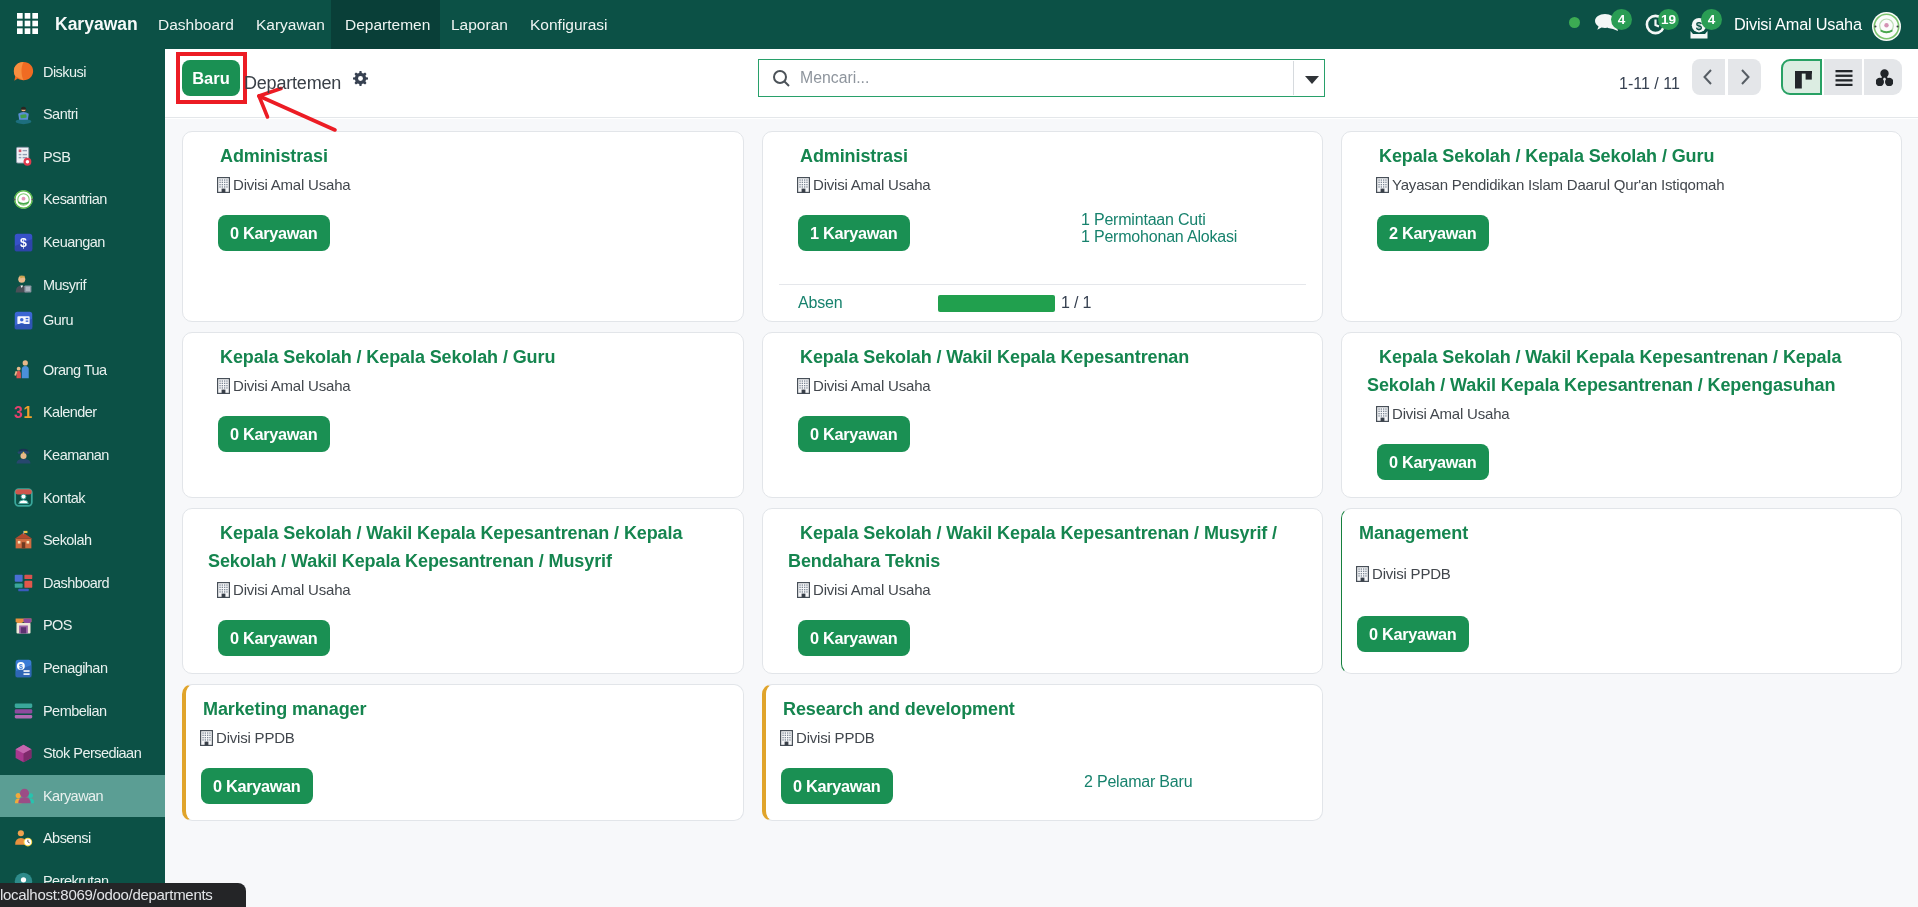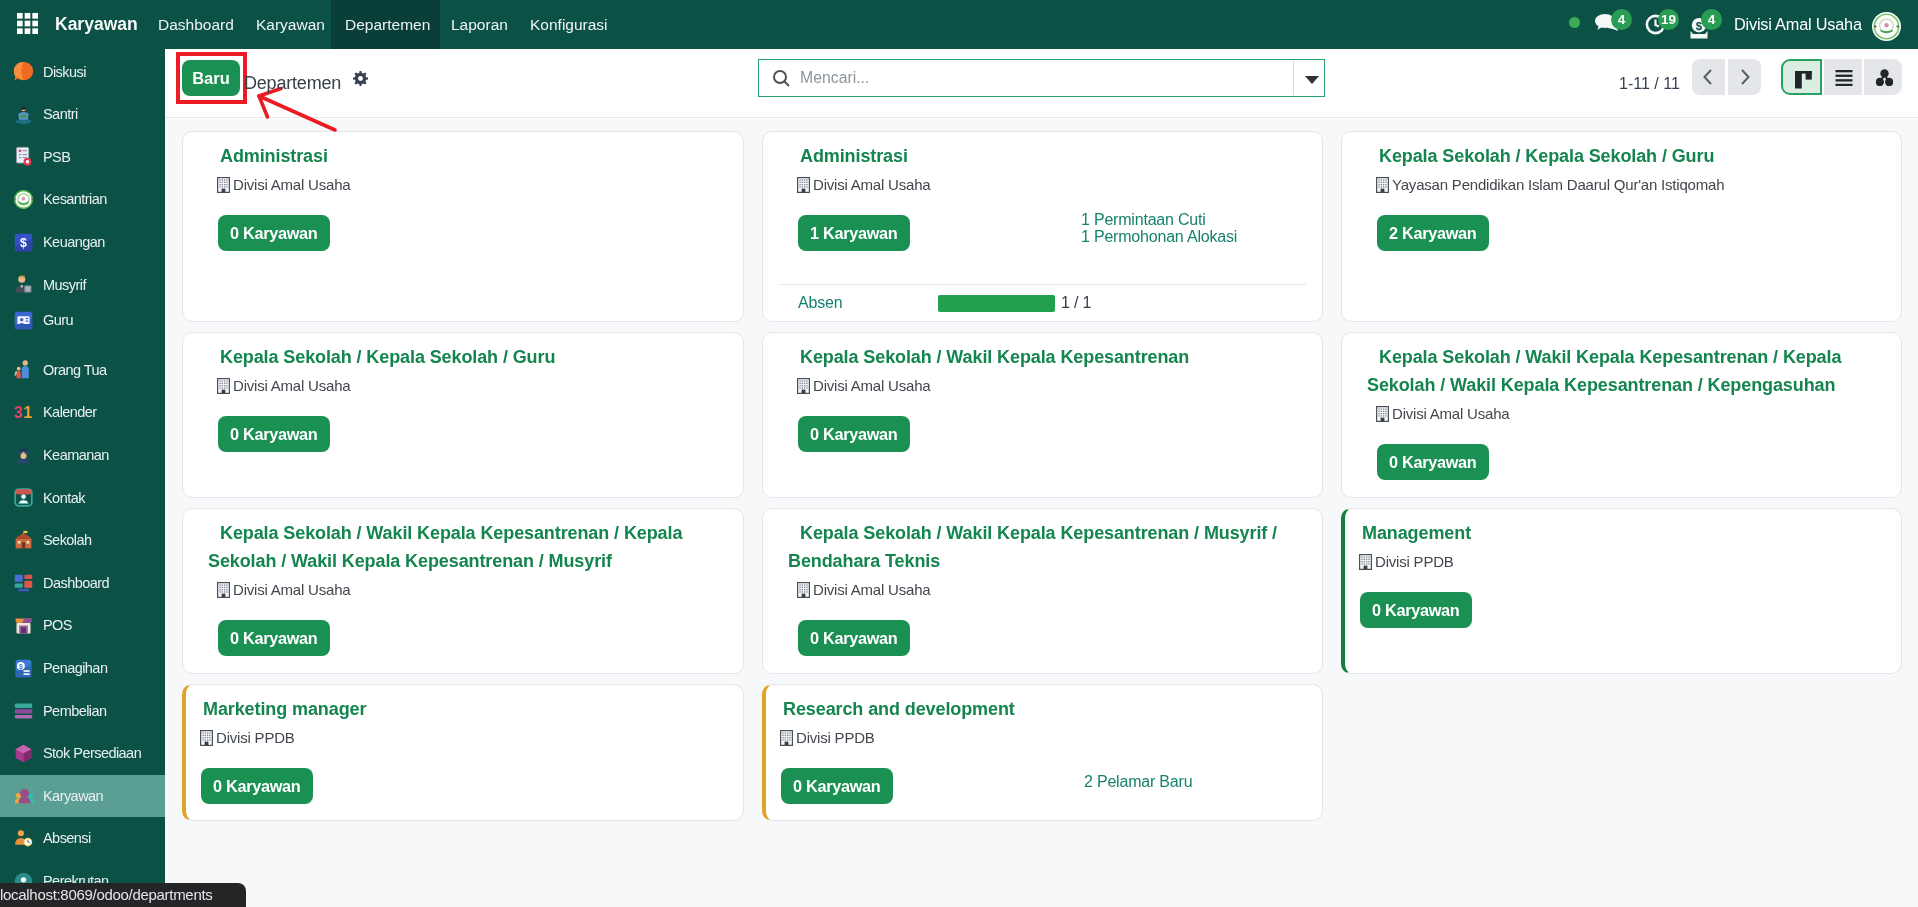--- a/index.html
+++ b/index.html
@@ -3,21 +3,21 @@
 <meta charset="utf-8">
 <style>
   * { margin:0; padding:0; box-sizing:border-box; }
   html,body { width:1918px; height:907px; overflow:hidden; font-family:"Liberation Sans", sans-serif; background:#fff; }
   #navbar { position:absolute; left:0; top:0; width:1918px; height:49px; background:#0c5146; }
   #sidebar { position:absolute; left:0; top:49px; width:165px; height:858px; background:#0c5146; }
   #panel { position:absolute; left:165px; top:49px; width:1753px; height:69px; background:#fff; border-bottom:1px solid #e4e7ea; }
   #content { position:absolute; left:165px; top:119px; width:1753px; height:788px; background:#f7f8fa; }
   #grid { position:absolute; left:17px; top:12px; display:grid; grid-template-columns:562px 561px 561px; grid-template-rows:191px 166px 166px 137px; column-gap:18px; row-gap:10px; }
   .card { background:#fff; border:1px solid #e2e5e9; border-radius:10px; padding:10px 25px; display:flex; flex-direction:column; position:relative; }
-  .card.b-red { border-left:4px solid #15803d; padding-left:5px; }
+  .card.b-red { border-left:1px solid #15803d; padding-left:5px;gap:12px; }
   .card.b-org { border-left:4px solid #e0a42b; padding-left:5px; }
   .ct { color:#15854f; font-size:18px; font-weight:700; line-height:28px; margin-top:0; letter-spacing:-0.1px; }
   .ct .l1 { padding-left:12px; }
   .sub { margin-left:9px; margin-top:4px; line-height:22px; font-size:15px; letter-spacing:-0.2px; color:#42474d; display:flex; align-items:center; }
   .sub svg { margin-right:3px; flex:0 0 auto; }
   .btnrow { margin-left:10px; margin-top:19px; }
   .kbtn { display:inline-flex; align-items:center; justify-content:center; height:36px; padding:0 12px; background:#1a9053; color:#fff; font-size:16.3px; letter-spacing:-0.3px; font-weight:700; border-radius:8px; }
   .links { position:absolute; left:318px; top:79px; font-size:16px; letter-spacing:-0.2px; line-height:17px; color:#17826d; }
   .cfoot { margin-top:auto; border-top:1px solid #e5e7eb; height:37px; margin-left:-9px; margin-right:-9px; margin-bottom:-10px; display:flex; align-items:center; padding-left:19px; font-size:16px; letter-spacing:-0.2px; }
   .cfoot .lbl { color:#17826d; width:140px; }

